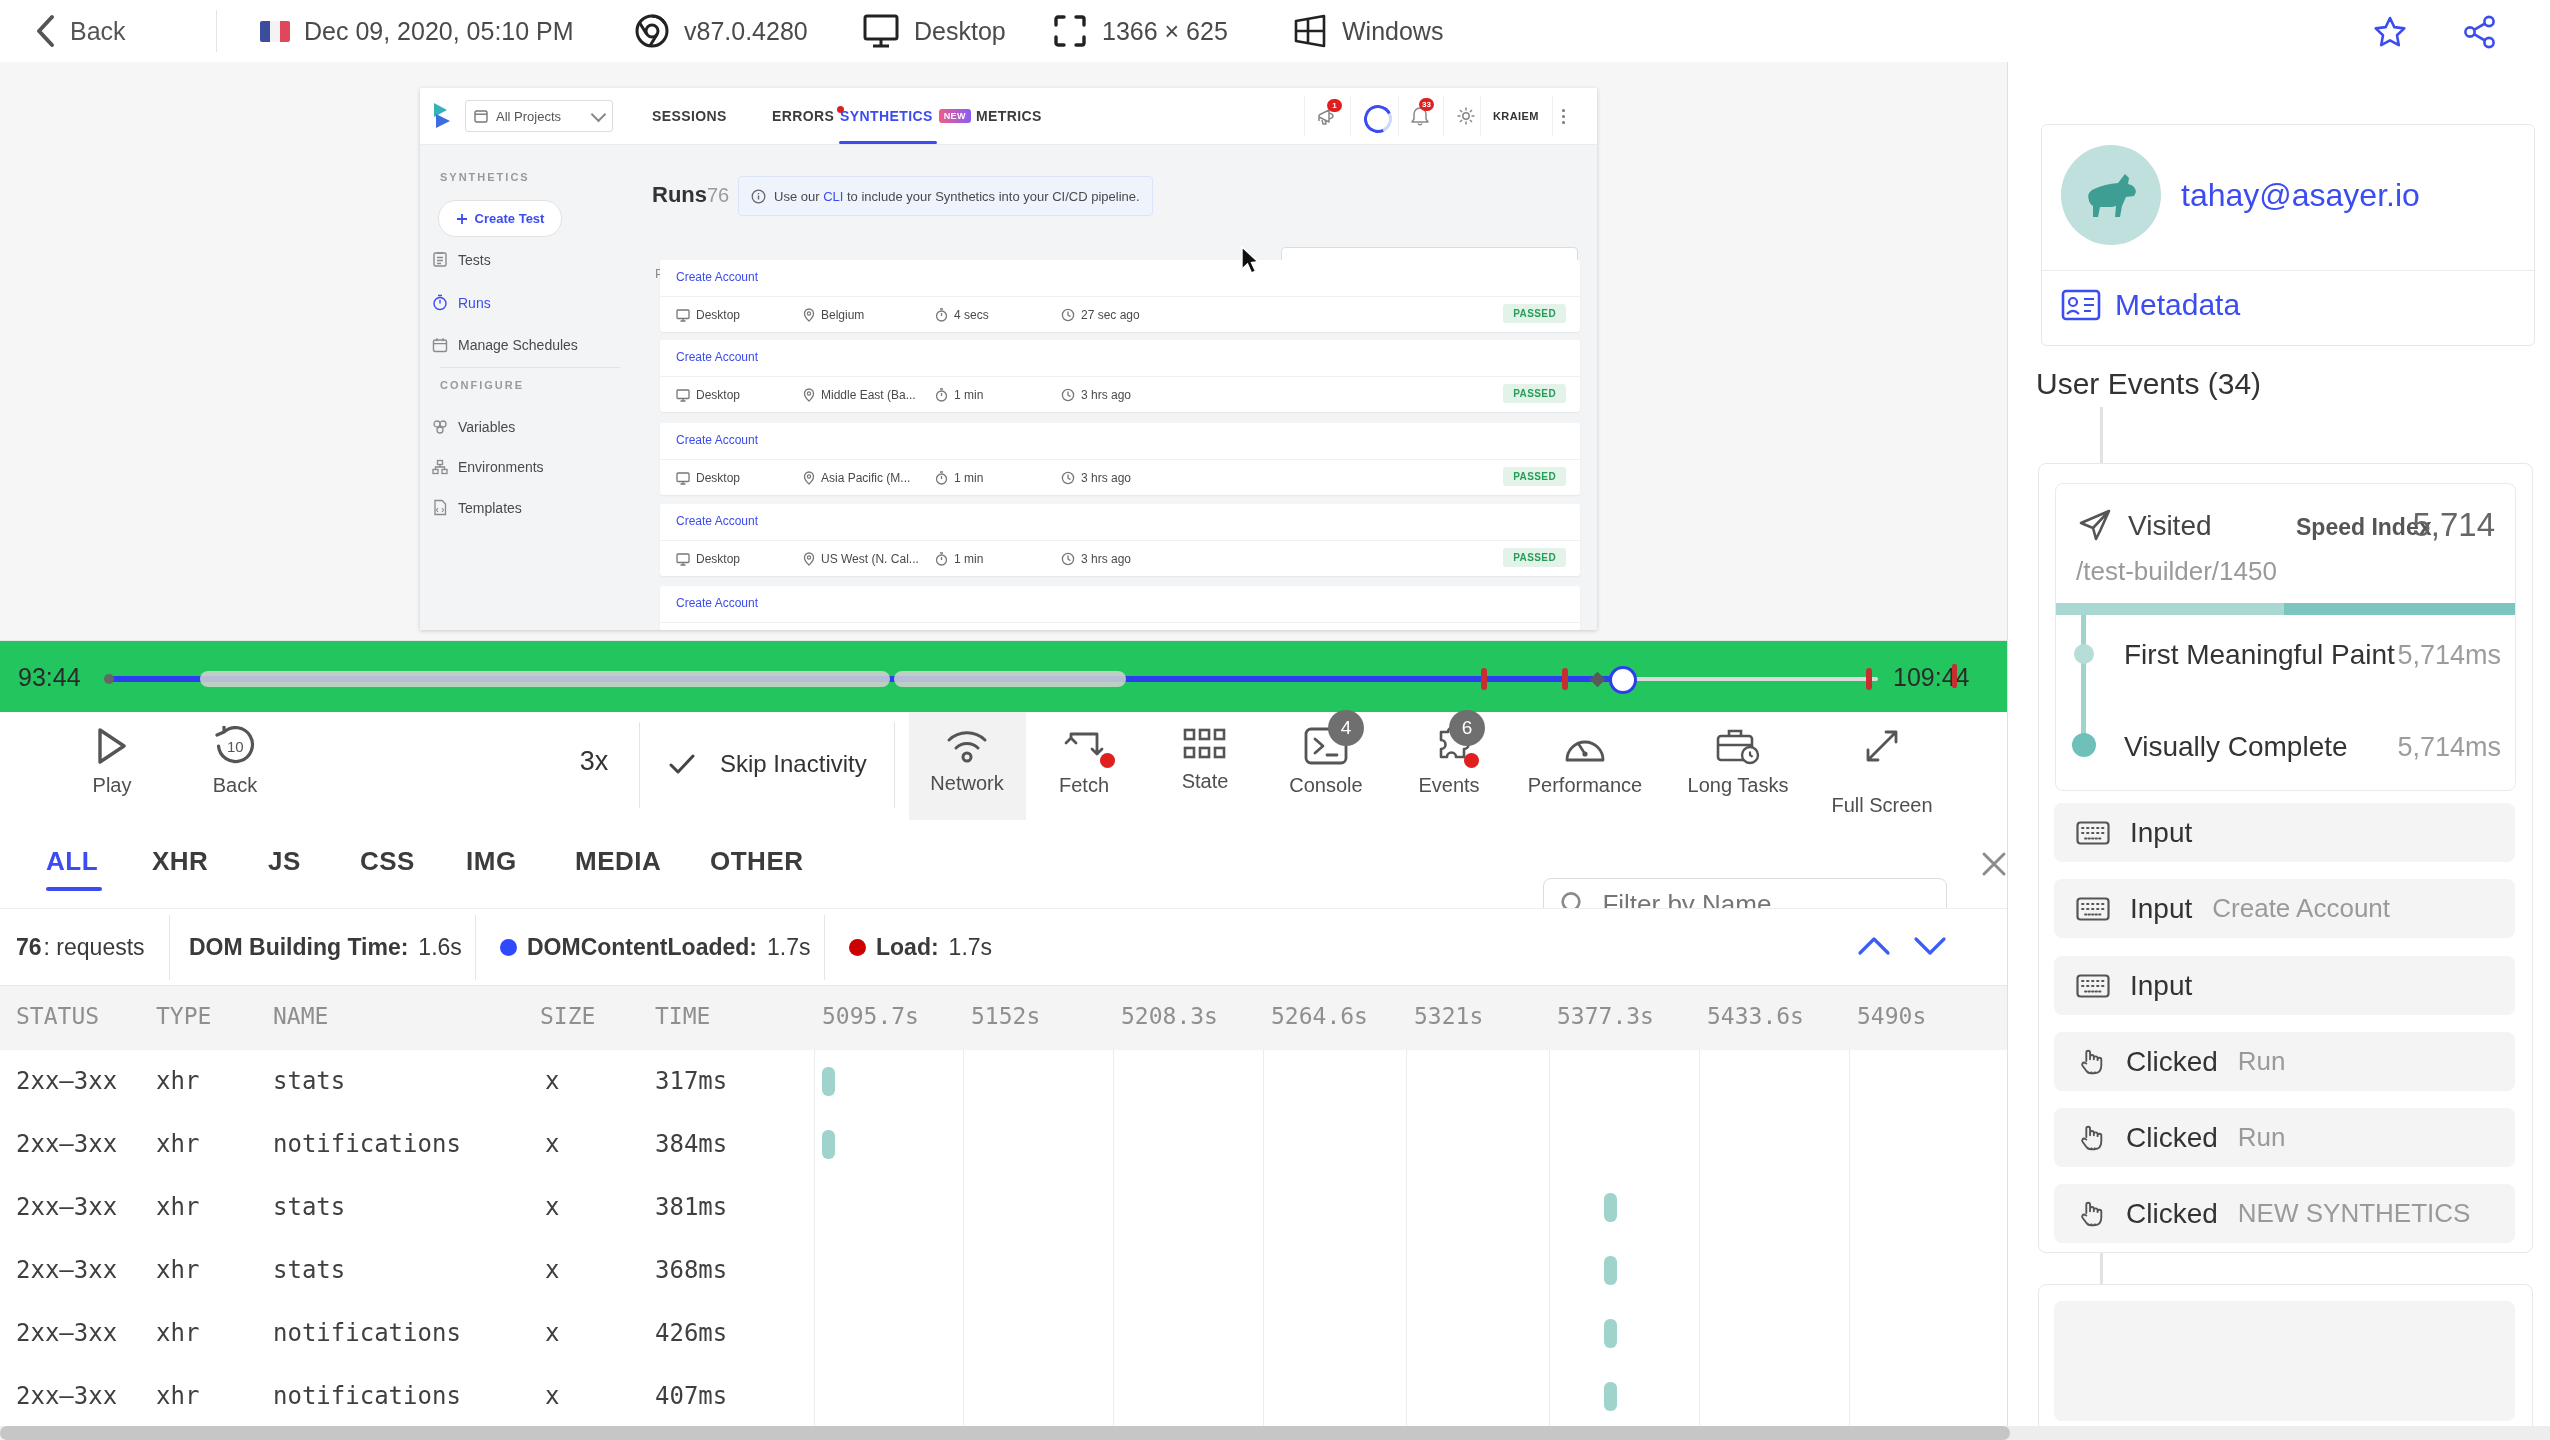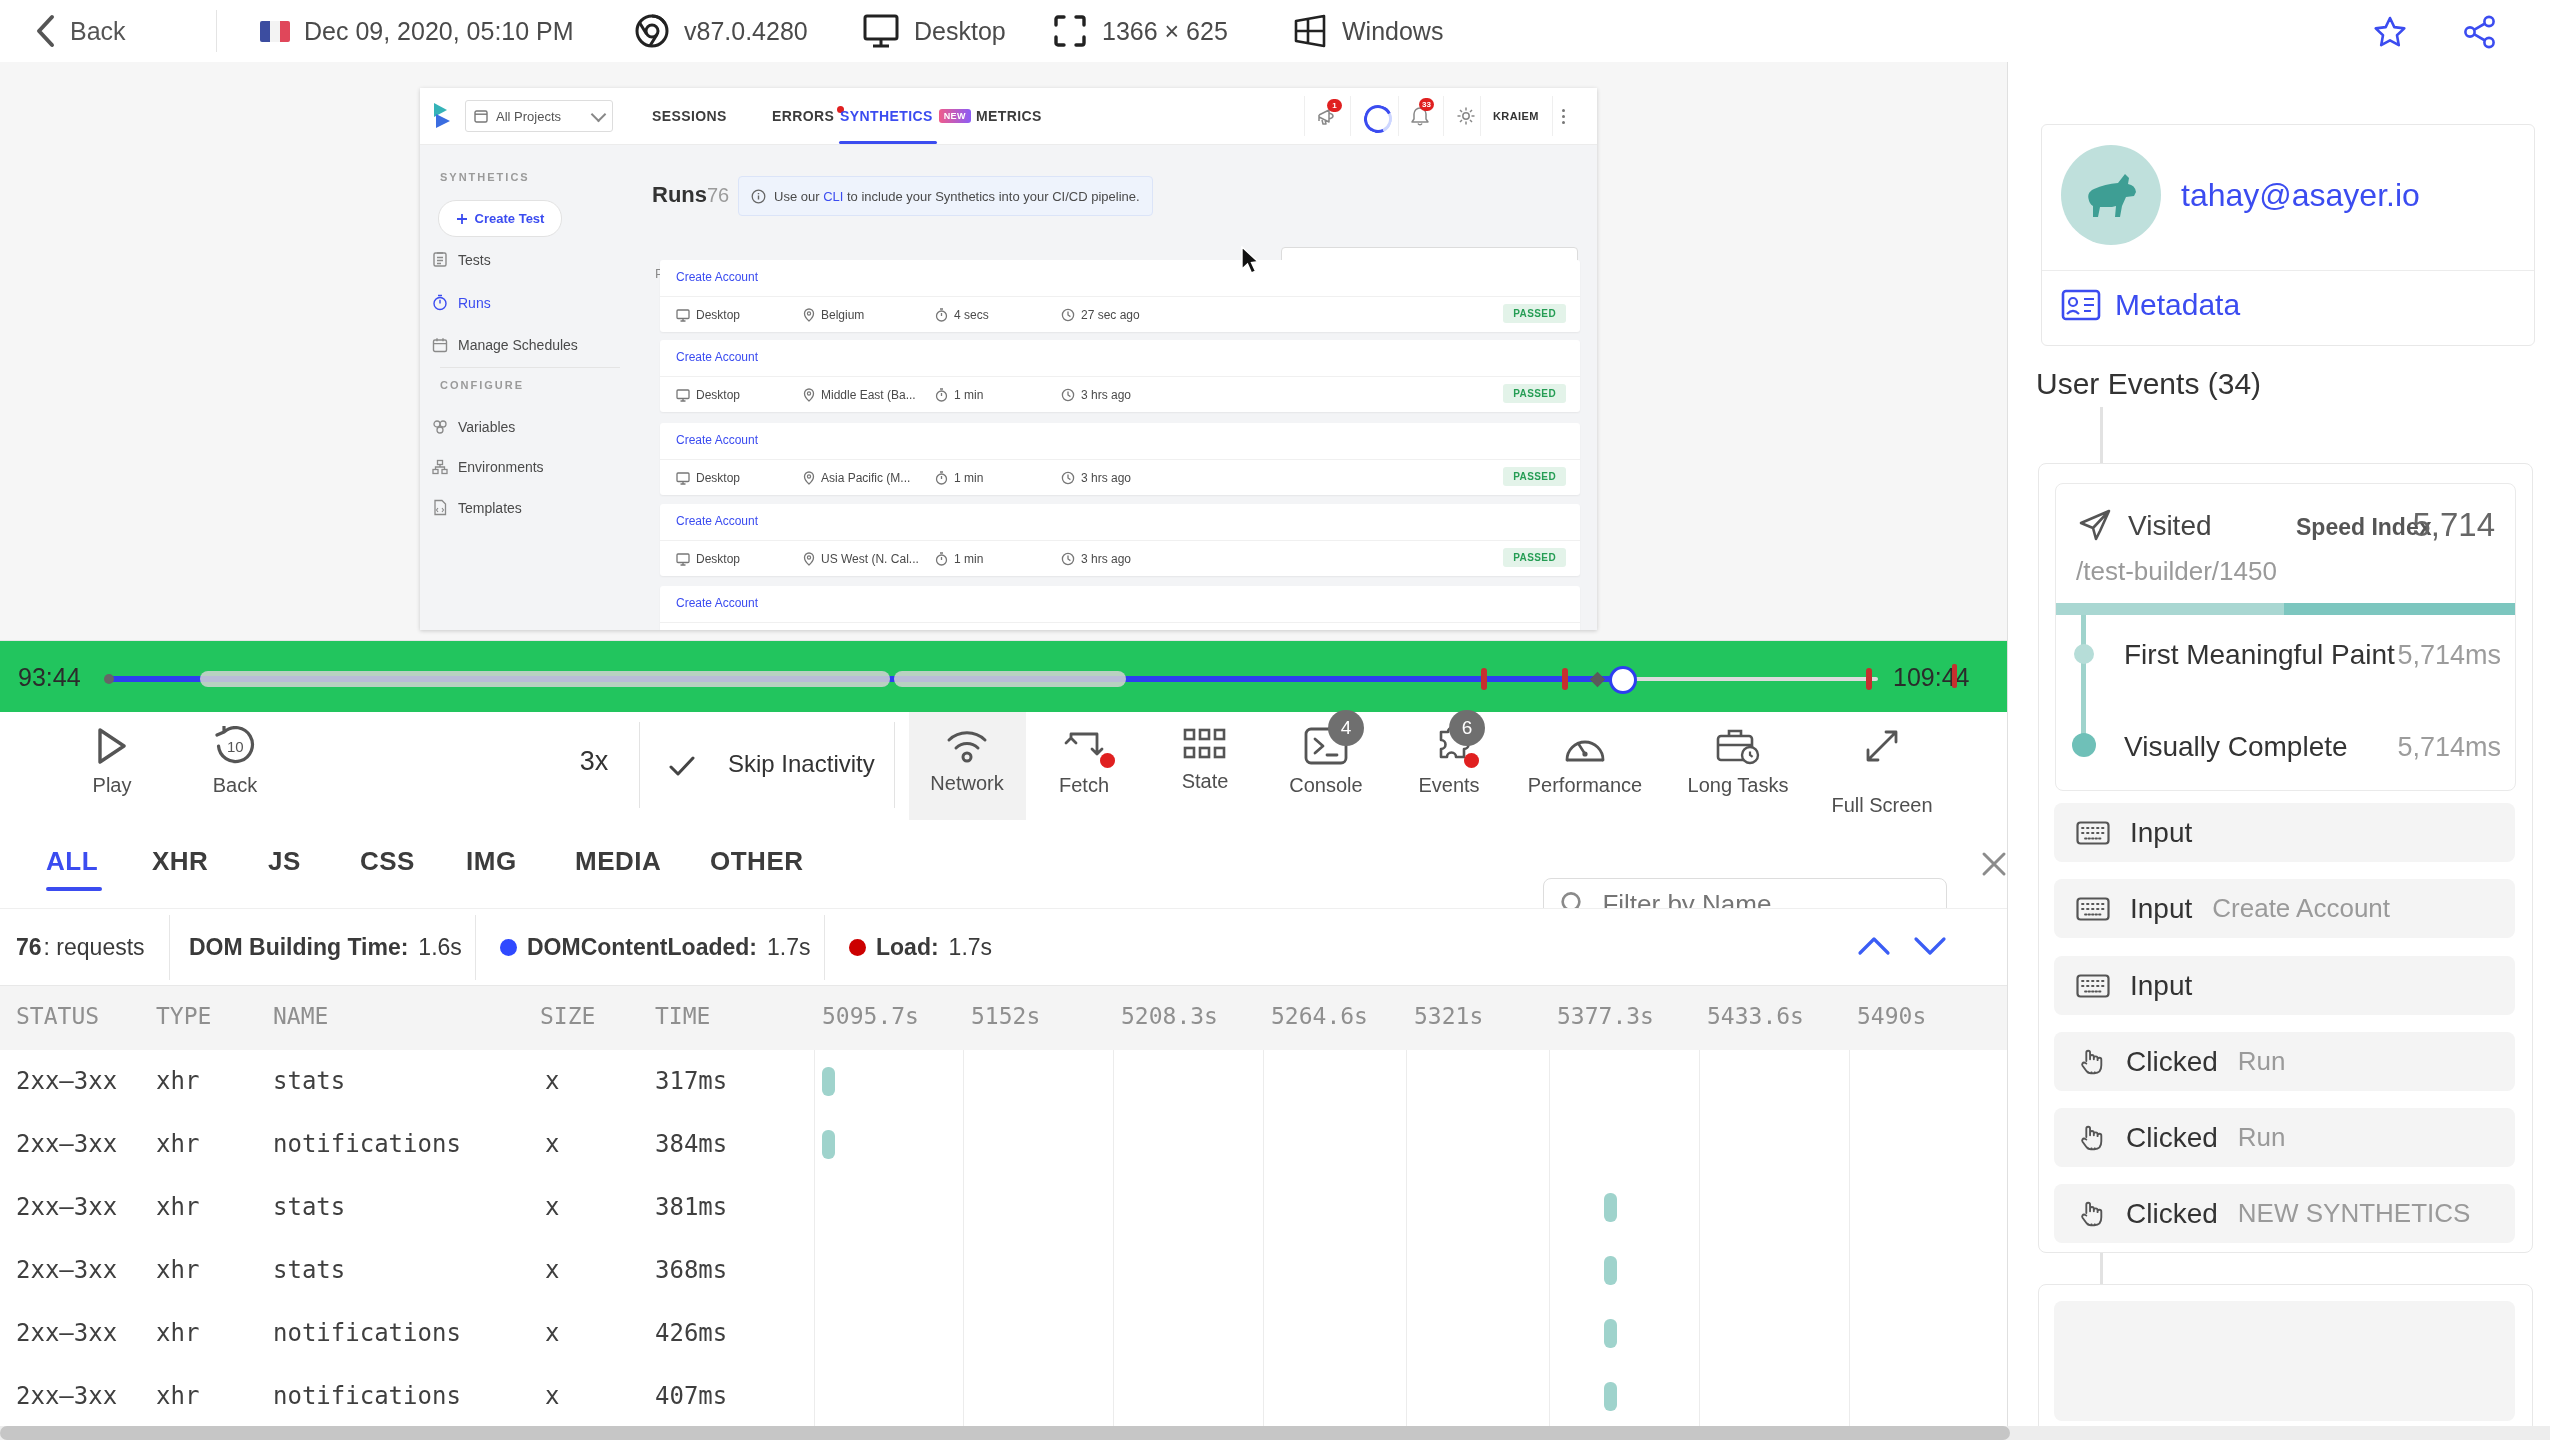--- a/index.html
+++ b/index.html
@@ -541,21 +541,21 @@
               <path d="M10 6 A17 17 0 1 1 4.5 20 M10 6 L10 0.5 M10 6 L3 9" fill="none" stroke="#555" stroke-width="3.2" stroke-linecap="round"></path>
             </svg>
           <span class="abs" style="left:13px;top:12px;font-size:15px;color:#555;">10</span>
         </div>
         <span class="lbl">Back</span>
       </div>
       <div class="ctl" style="left:594px;top:34px;">
         <span style="font-size:27px;color:#333;">3x</span>
       </div>
       <div class="ctl-div" style="left:639px;"></div>
-      <div class="abs" style="left:668px;top:38px;display:flex;align-items:flex-end;gap:32px;">
+      <div class="abs" style="left:668px;top:38px;display:flex;align-items:center;gap:24px;">
         <svg width="28" height="24" viewBox="0 0 28 24">
             <path d="M3 13 L10 20 L25 4" fill="none" stroke="#444" stroke-width="3" stroke-linecap="round" stroke-linejoin="round"></path>
           </svg>
         <span style="font-size:24px;color:#333;">Skip Inactivity</span>
       </div>
       <div class="ctl-div" style="left:894px;"></div>
 
       <div class="abs" style="left:909px;top:0;width:117px;height:108px;background:#f2f2f2;">
         <div class="ctl" style="left:58px;">
           <svg width="44" height="38" viewBox="0 0 44 38">

